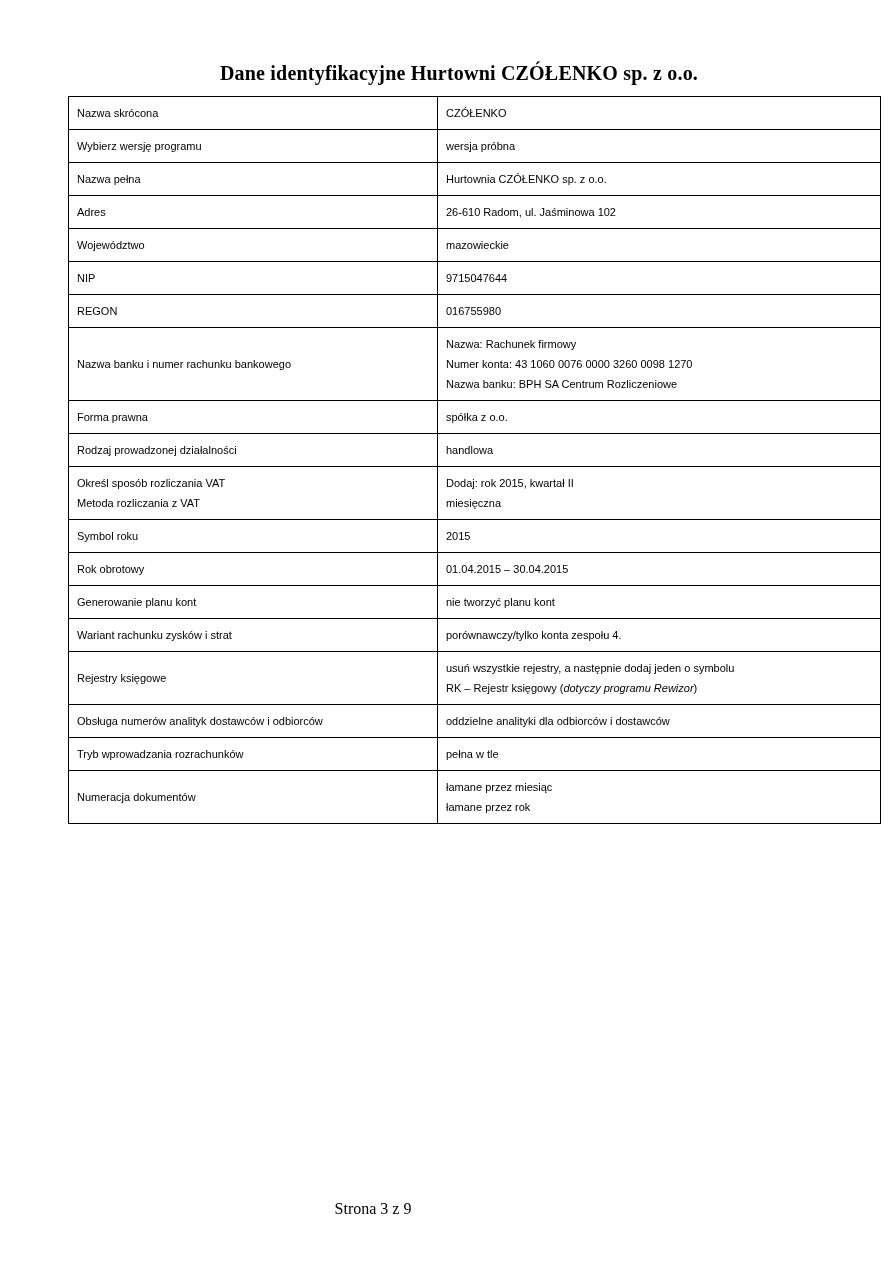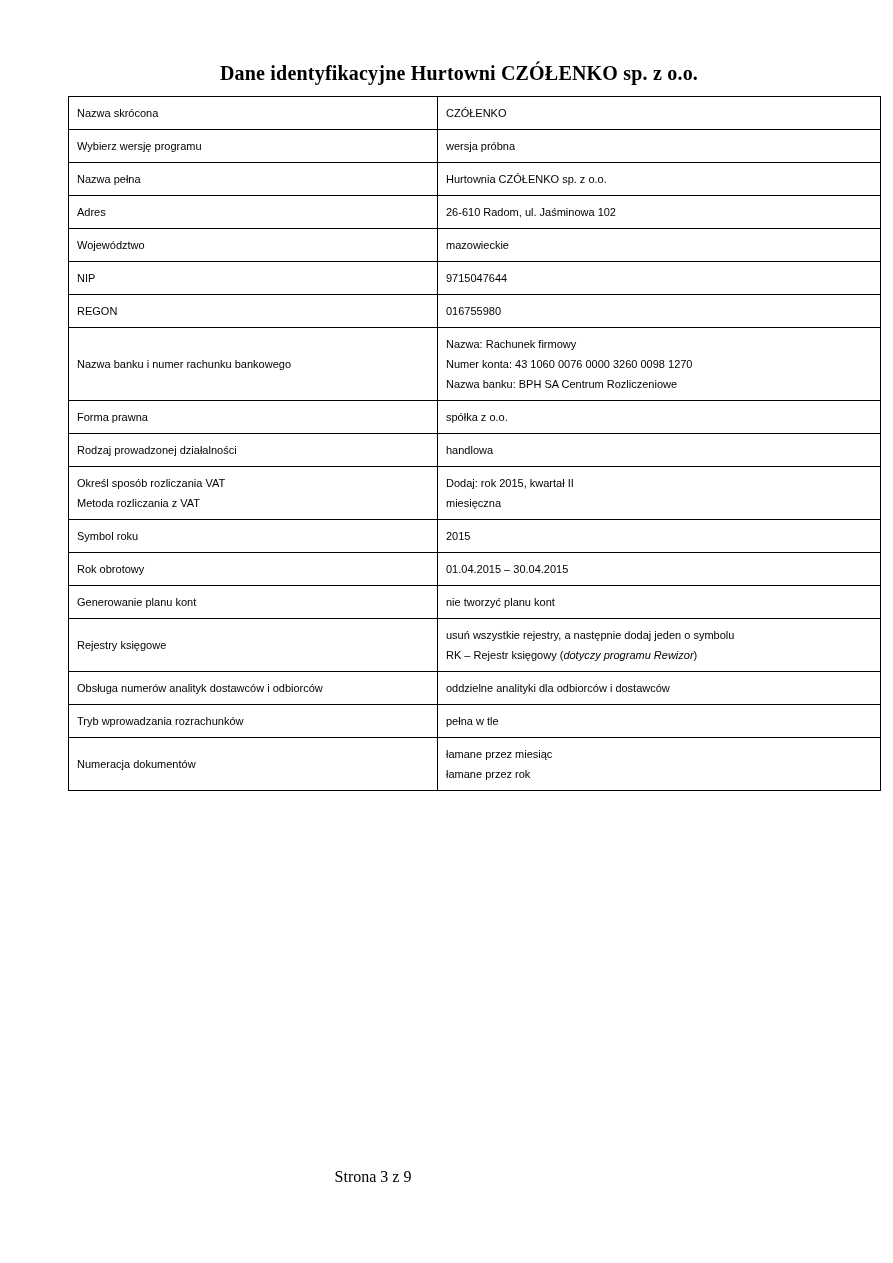--- a/index.html
+++ b/index.html
@@ -39,21 +39,21 @@
     line-height: 20px;
     white-space: pre-line;
     word-wrap: break-word;
   }
   td.label-cell { width: 352px; }
   td.value-cell { width: 426px; }
   .italic { font-style: italic; margin-top: 36px; }
   .page-footer {
     position: absolute;
     left: 0;
-    top: 1168px;
+    top: 1200px;
     width: 746px;
     text-align: center;
     font-family: "Liberation Serif", serif;
     font-size: 16px;
   }
 </style>
 </head>
 <body>
 
 <div class="page-title">Dane identyfikacyjne Hurtowni CZÓŁENKO sp. z o.o.</div>
@@ -114,20 +114,24 @@
       </tr>
       <tr>
         <td class="label-cell">Rok obrotowy</td>
         <td class="value-cell">01.04.2015 – 30.04.2015</td>
       </tr>
       <tr>
         <td class="label-cell">Generowanie planu kont</td>
         <td class="value-cell">nie tworzyć planu kont</td>
       </tr>
       <tr>
+        <td class="label-cell">Wariant rachunku zysków i strat</td>
+        <td class="value-cell">porównawczy/tylko konta zespołu 4.</td>
+      </tr>
+      <tr>
         <td class="label-cell">Rejestry księgowe</td>
         <td class="value-cell"><span>usuń wszystkie rejestry, a następnie dodaj jeden o symbolu
 RK – Rejestr księgowy (</span><span class="italic">dotyczy programu Rewizor</span><span>)</span></td>
       </tr>
       <tr>
         <td class="label-cell">Obsługa numerów analityk dostawców i odbiorców</td>
         <td class="value-cell">oddzielne analityki dla odbiorców i dostawców</td>
       </tr>
       <tr>
         <td class="label-cell">Tryb wprowadzania rozrachunków</td>

